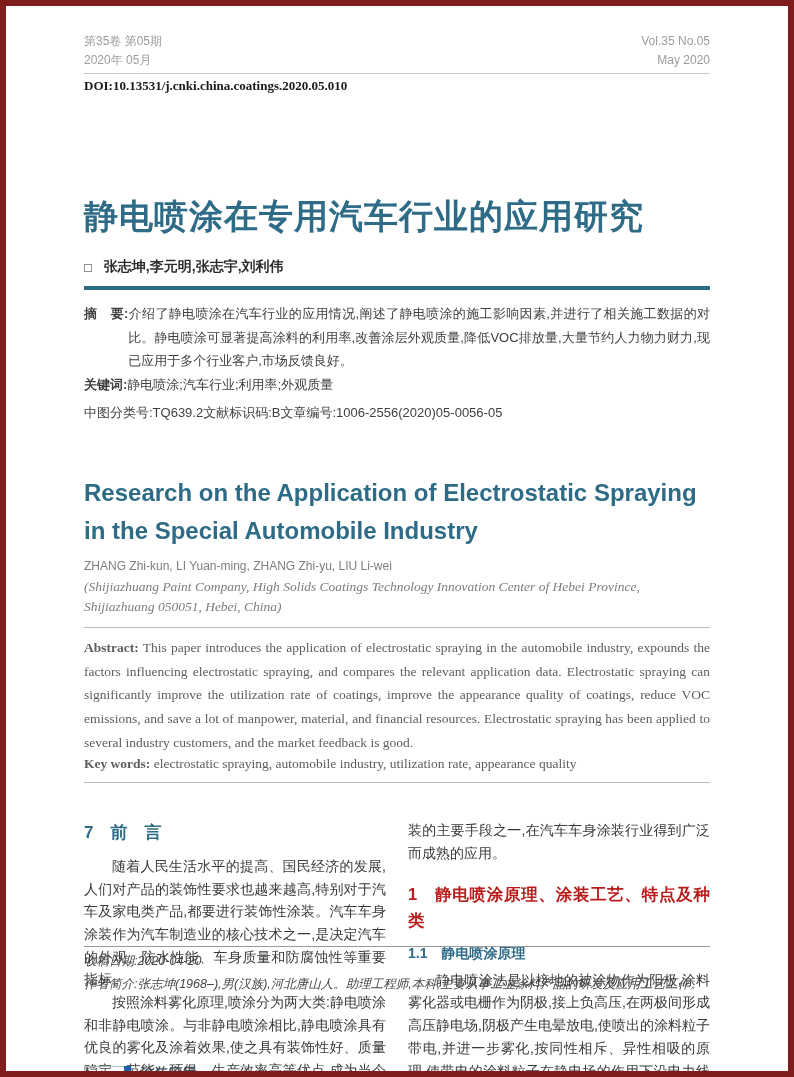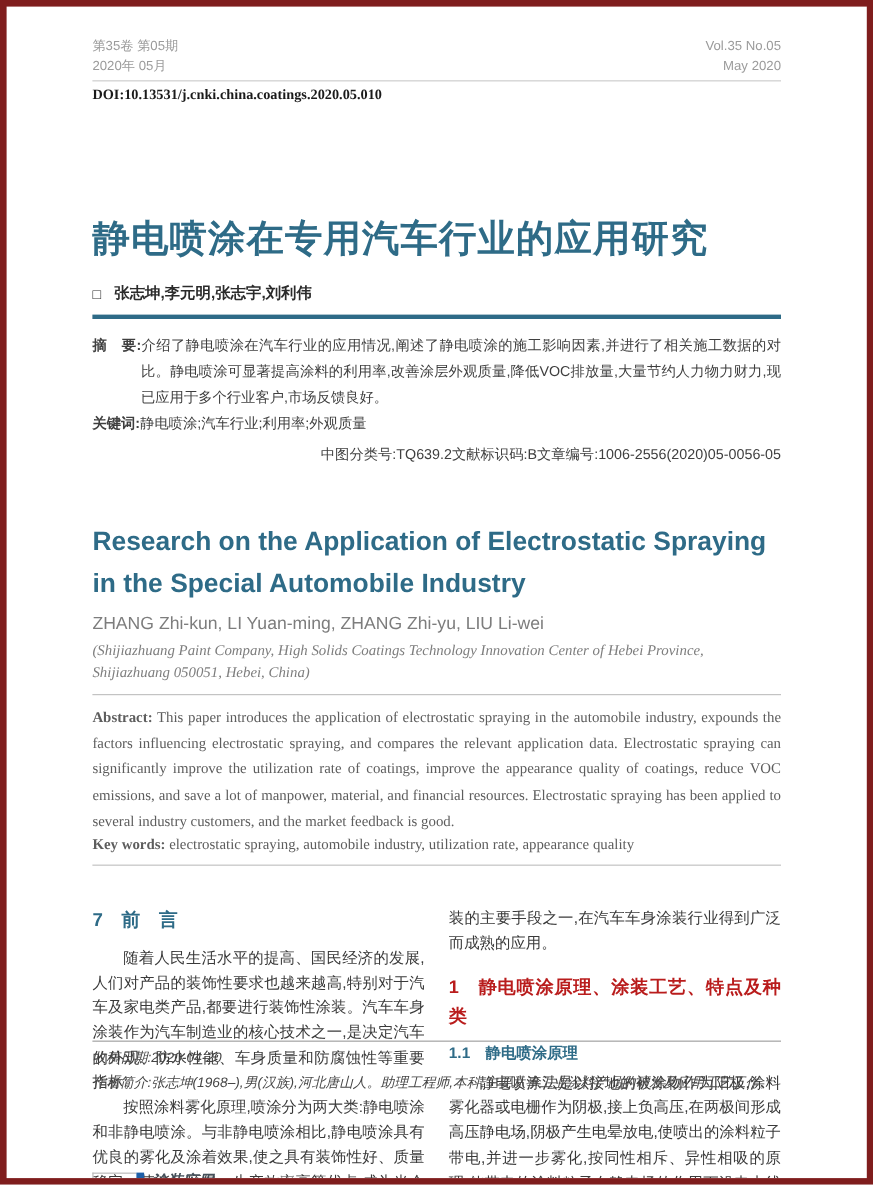--- a/index.html
+++ b/index.html
@@ -25,24 +25,24 @@
   
   .cn-title { margin-top:100px; font-size:34px; font-weight:bold; color:#2e6b87; letter-spacing:1px; }
   .cn-authors { margin-top:18px; font-size:14px; font-weight:bold; color:#2b2b2b; display:flex; align-items:center; }
   .cn-authors .marker { font-size:13px; margin-right:12px; color:#2b2b2b; }
   .cn-affil { margin-top:6px; font-size:14px; font-weight:bold; color:#2b2b2b; padding-left:25px; }
   .title-divider { height:4px; background:#2e6b87; margin-top:10px; }
   
   .cn-abs { margin-top:12px; font-size:13px; line-height:1.8; color:#3f3f3f; }
   .hang { padding-left:3.4em; text-indent:-3.4em; text-align:justify; }
   .cn-kw { margin-top:4px; font-size:13px; color:#3f3f3f; }
-  .cn-meta { display:flex; justify-content:flex-end; margin-top:10px; font-size:13px; color:#3f3f3f; }
+  .cn-meta { display:flex; justify-content:flex-start; margin-top:10px; font-size:13px; color:#3f3f3f; }
   
   .en-title { margin-top:52px; font-size:24px; line-height:1.55; font-weight:bold; color:#2e6b87; }
-  .en-authors { margin-top:10px; font-size:16px; color:#7d7d7d; }
+  .en-authors { margin-top:10px; font-size:12px; color:#7d7d7d; }
   .en-affil { margin-top:4px; font-size:13.5px; color:#7d7d7d; font-style:italic; font-family:"Liberation Serif", serif; line-height:1.5; }
   .en-rule { border-top:1px solid #bdbdbd; margin-top:10px; }
   .en-abs { margin-top:8px; font-family:"Liberation Serif", serif; font-size:13.5px; color:#5d5d5d; line-height:1.75; text-align:justify; }
   .en-abs b, .cn-abs .lbl, .cn-kw .lbl { font-weight:bold; }
   .en-kw { margin-top:2px; font-family:"Liberation Serif", serif; font-size:13.5px; color:#5d5d5d; }
   
   .body-cols { display:flex; gap:22px; margin-top:36px; }
   .colm { width:308px; font-size:14px; line-height:1.62; text-align:justify; color:#3a3a3a; }
   .sec-h { color:#2e6b87; font-weight:bold; font-size:17px; margin-bottom:8px; }
   .sec-h2 { color:#2e6b87; font-weight:bold; font-size:14px; margin:8px 0 4px 0; }

